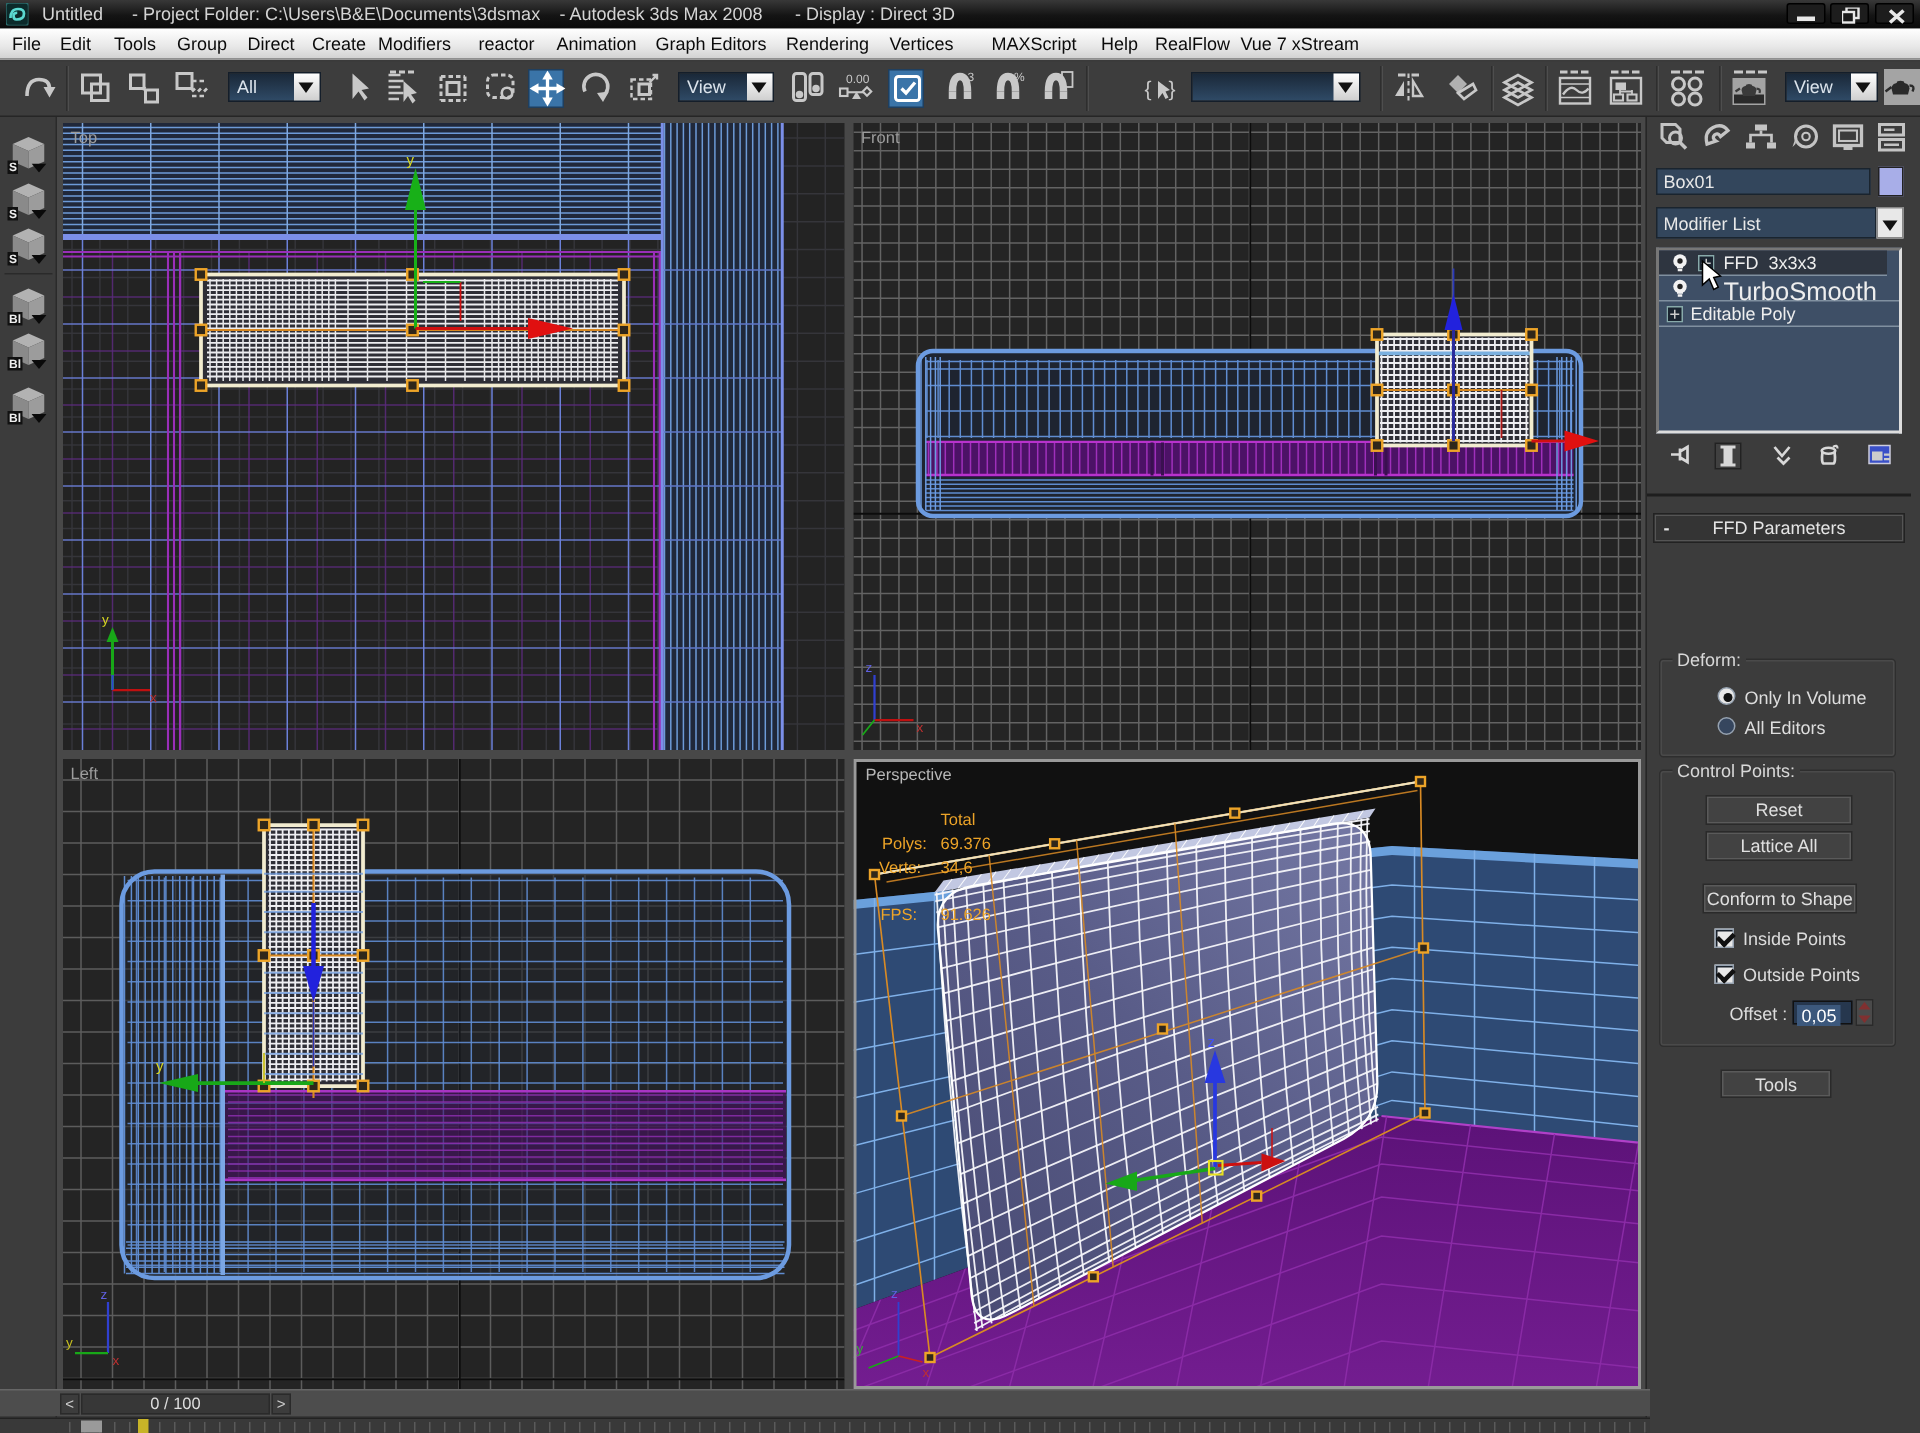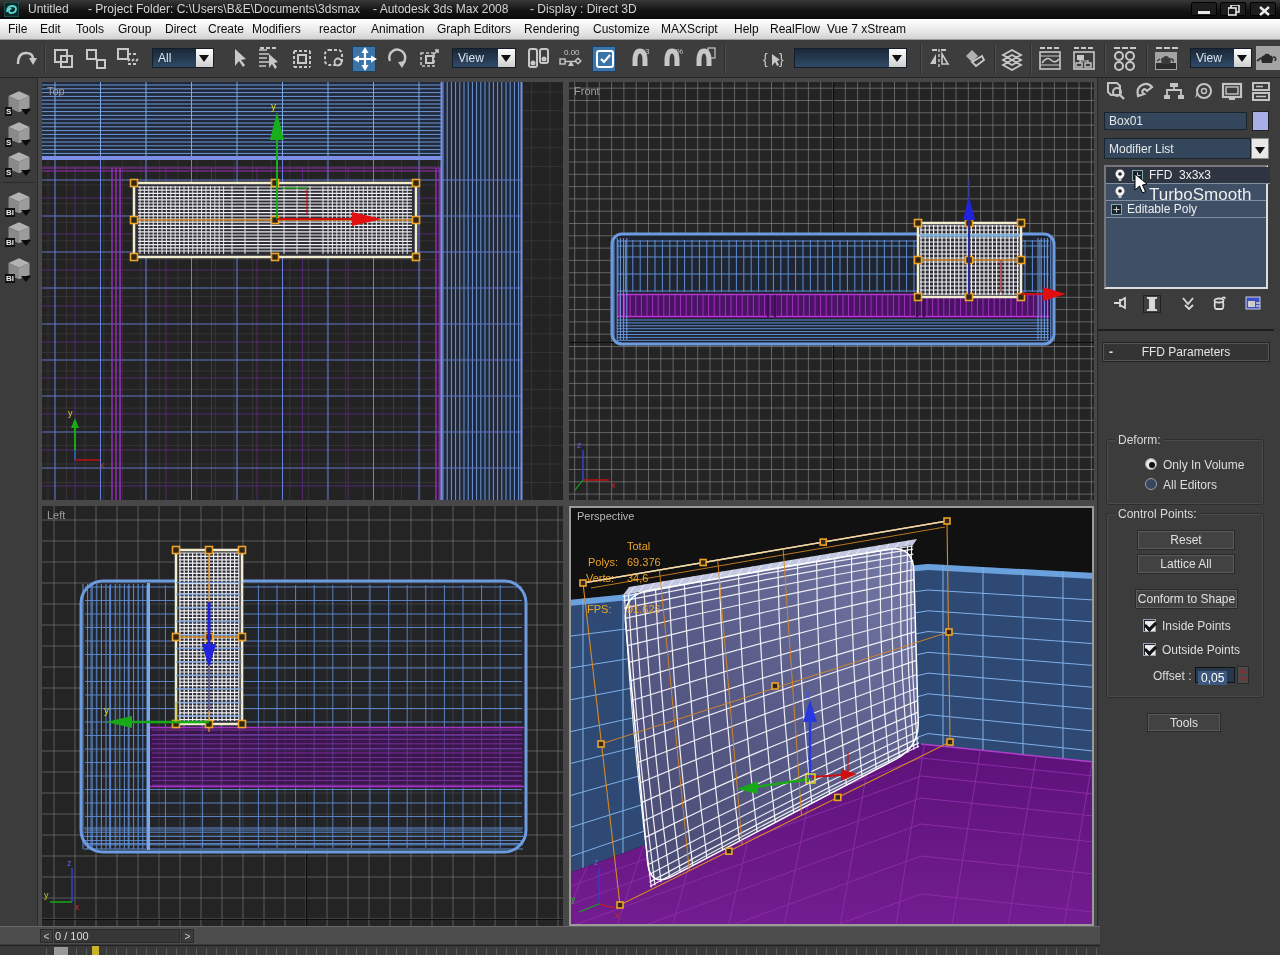--- a/index.html
+++ b/index.html
@@ -62,21 +62,21 @@
     <span style="left:40px">Edit</span>
     <span style="left:76px">Tools</span>
     <span style="left:118px">Group</span>
     <span style="left:165px">Direct</span>
     <span style="left:208px">Create</span>
     <span style="left:252px">Modifiers</span>
     <span style="left:319px">reactor</span>
     <span style="left:371px">Animation</span>
     <span style="left:437px">Graph Editors</span>
     <span style="left:524px">Rendering</span>
-    <span style="left:593px">Customize</span>
+    <span style="left:593px">Vertices</span>
     <span style="left:661px">MAXScript</span>
     <span style="left:734px">Help</span>
     <span style="left:770px">RealFlow</span>
     <span style="left:827px">Vue 7 xStream</span>
   </div>
 <div class="toolbar">
     <div style="position:absolute;left:14px;top:5px;width:24px;height:26px;"><svg width="24" height="26" viewBox="0 0 24 26">
         <path d="M4 18 Q4 7 12 7 Q19 7 19 13" fill="none" stroke="#c8c8c8" stroke-width="2.4"></path>
         <polygon points="15,12 23,12 19,19" fill="#c8c8c8"></polygon>
       </svg></div>
@@ -516,21 +516,21 @@
       <span style="padding-left:4px">Box01</span>
     </div>
     <div style="position:absolute;left:154px;top:33px;width:17px;height:20px;background:#a8aee8;border:1px solid #222"></div>
     <div class="field" style="left:6px;top:60px;width:147px;height:21px">
       <span style="padding-left:4px;line-height:21px">Modifier List</span>
     </div>
     <div style="position:absolute;left:153px;top:60px;width:18px;height:21px;background:#e8e8e8;border:1px solid #888">
       <div style="width:0;height:0;border:5px solid transparent;border-top:7px solid #111;margin:8px auto 0"></div>
     </div>
     <div style="position:absolute;left:6px;top:87px;width:164px;height:124px;background:#3e4f66;border:2px solid #ddd;border-top-color:#777;border-left-color:#777">
-      <div style="position:absolute;left:0;top:0;width:164px;height:17px;background:#2e3540;border-bottom:1px solid #8090a0;color:#eee;font-size:12px">
+      <div style="position:absolute;left:0;top:0;width:152px;height:17px;background:#2e3540;border-bottom:1px solid #8090a0;color:#eee;font-size:12px">
         <svg width="12" height="13" style="position:absolute;left:8px;top:2px">
           <circle cx="6" cy="5" r="4.5" fill="#f2f2f2"></circle>
           <path d="M4 9 h4 M4.5 11 h3" stroke="#f2f2f2" stroke-width="1.6"></path>
           <circle cx="6" cy="5" r="1.8" fill="#222"></circle>
         </svg>
         <svg width="11" height="11" style="position:absolute;left:26px;top:3px">
           <rect x="0.5" y="0.5" width="10" height="10" fill="#1a2430" stroke="#8aa"></rect>
           <path d="M5.5 2.5 v6 M2.5 5.5 h6" stroke="#ccc"></path>
         </svg>
         <span style="position:absolute;left:43px;top:1px">FFD&nbsp; 3x3x3</span>
@@ -592,21 +592,21 @@
       <div style="position:absolute;left:88px;top:153px;width:40px;height:16px;background:#26374e;border:1px solid #111"><span style="background:#3c587c;color:#fff;font-size:12px;padding:0 3px;margin-left:2px">0,05</span></div>
       <div style="position:absolute;left:130px;top:152px;width:12px;height:18px;background:#4a4a4a;border:1px solid #2a2a2a"><svg width="10" height="16">
           <polygon points="5,1 1,6 9,6" fill="#803030"></polygon>
           <polygon points="5,15 1,10 9,10" fill="#803030"></polygon>
         </svg></div>
     </div>
     <div class="btn" style="left:50px;top:636px;width:72px;height:17px">Tools</div>
   </div>
 <div style="position:absolute;left:0;top:926px;width:1100px;height:18px;background:#4d4d4d;border-top:1px solid #666">
     <div style="position:absolute;left:40px;top:2px;width:13px;height:14px;background:#3c3c3c;border:1px solid #2a2a2a;color:#ccc;font-size:10px;text-align:center;line-height:13px">&lt;</div>
-    <div style="position:absolute;left:54px;top:2px;width:126px;height:14px;background:#373737;border:1px solid #2a2a2a;color:#ddd;font-size:11px;line-height:13px">0 / 100</div>
+    <div style="position:absolute;left:54px;top:2px;width:126px;height:14px;background:#373737;border:1px solid #2a2a2a;color:#ddd;font-size:11px;text-align:center;line-height:13px">0 / 100</div>
     <div style="position:absolute;left:181px;top:2px;width:13px;height:14px;background:#3c3c3c;border:1px solid #2a2a2a;color:#ccc;font-size:10px;text-align:center;line-height:13px">&gt;</div>
   </div>
 <div style="position:absolute;left:0;top:945px;width:1100px;height:10px;background:#393939;border-top:1px solid #222">
     <div style="position:absolute;left:46px;top:2px;width:1px;height:7px;background:#5a5a5a"></div>
     <div style="position:absolute;left:56px;top:2px;width:1px;height:7px;background:#5a5a5a"></div>
     <div style="position:absolute;left:66px;top:2px;width:1px;height:7px;background:#5a5a5a"></div>
     <div style="position:absolute;left:76px;top:2px;width:1px;height:7px;background:#5a5a5a"></div>
     <div style="position:absolute;left:86px;top:2px;width:1px;height:7px;background:#5a5a5a"></div>
     <div style="position:absolute;left:96px;top:2px;width:1px;height:7px;background:#5a5a5a"></div>
     <div style="position:absolute;left:106px;top:2px;width:1px;height:7px;background:#5a5a5a"></div>

